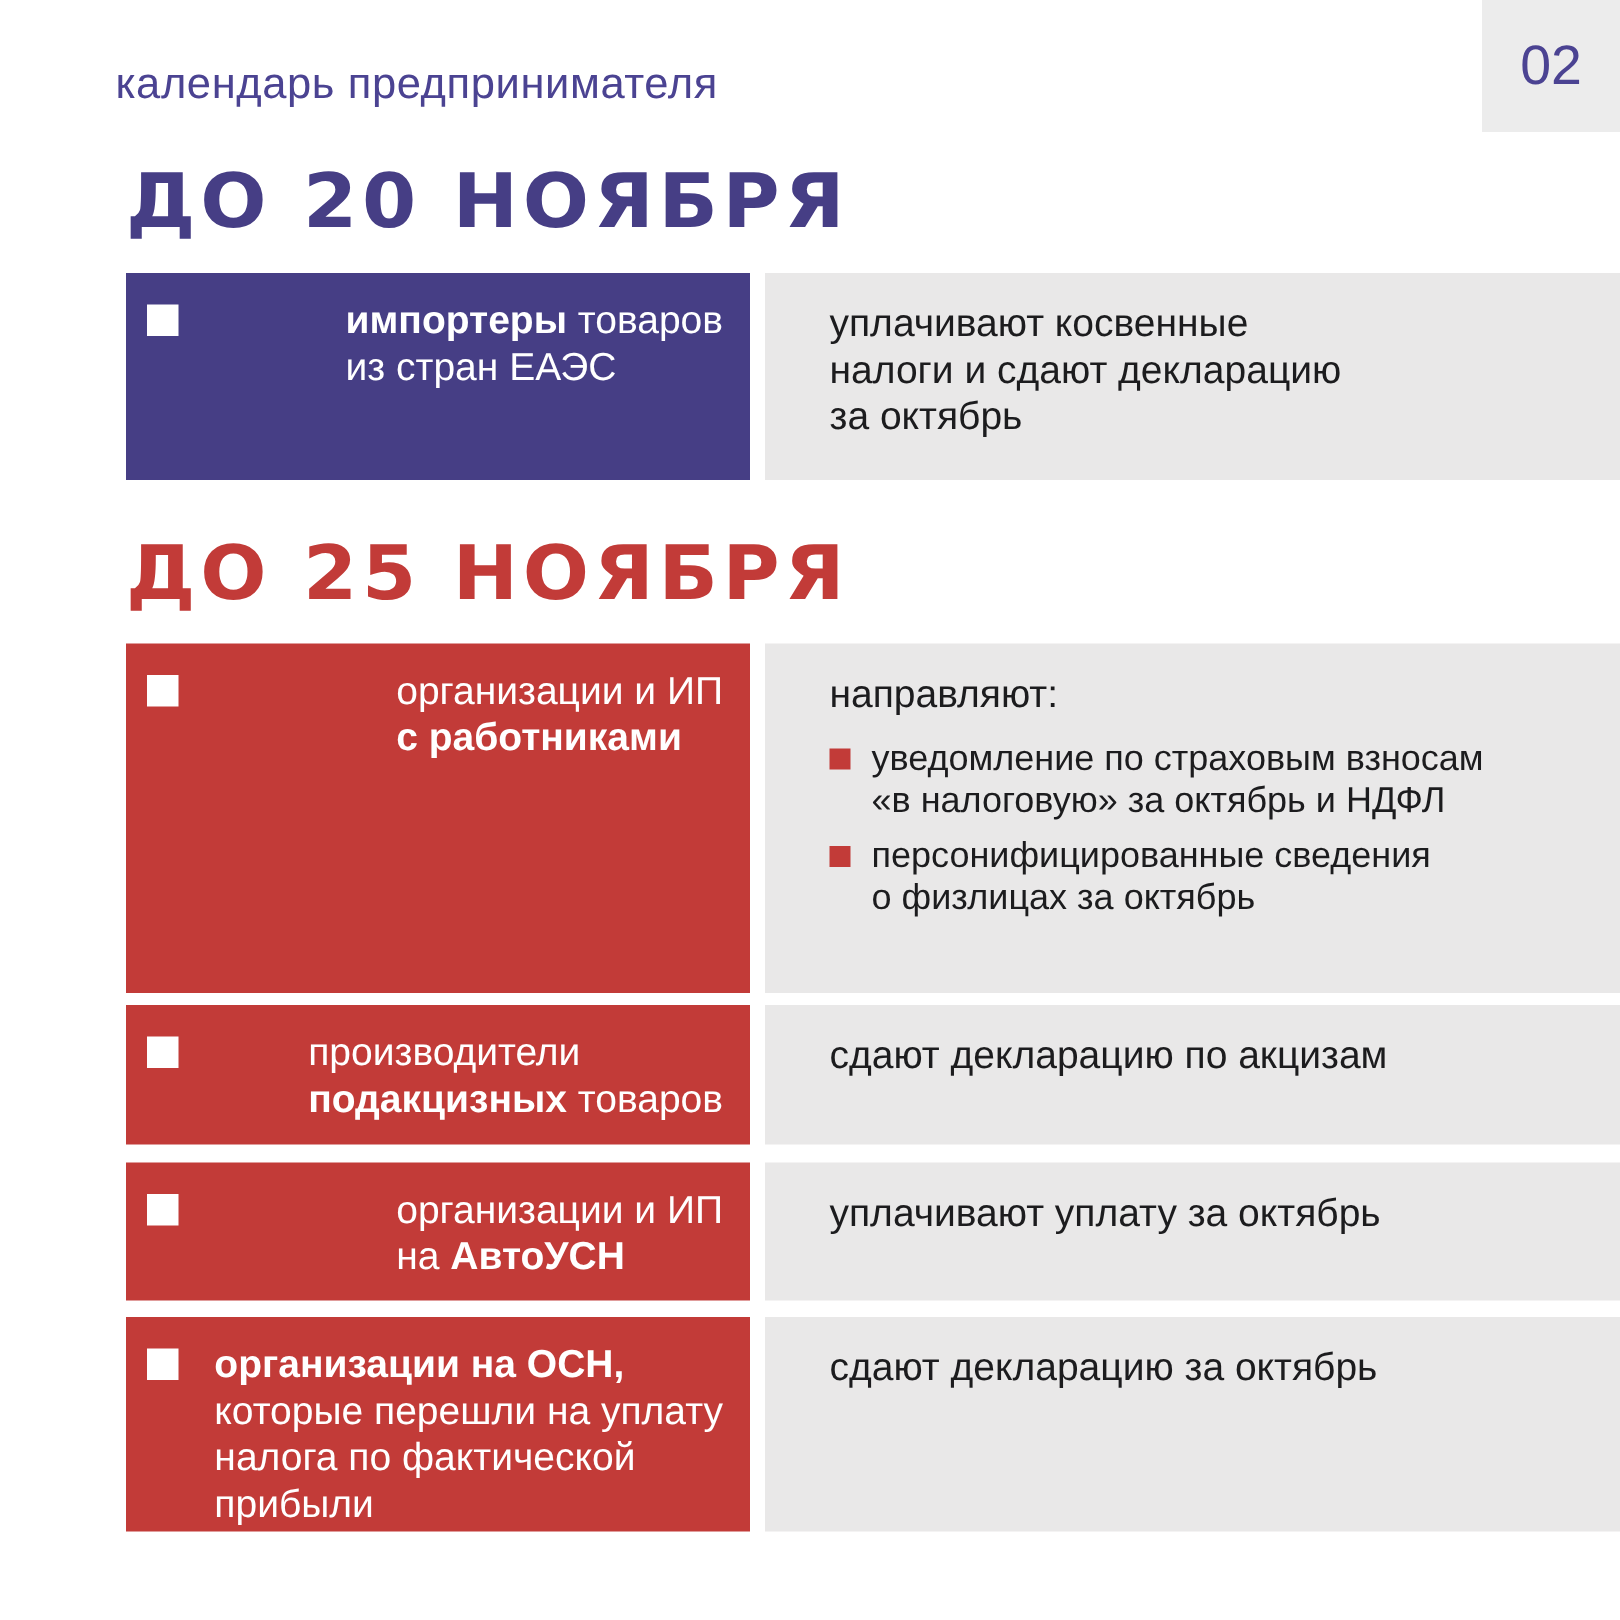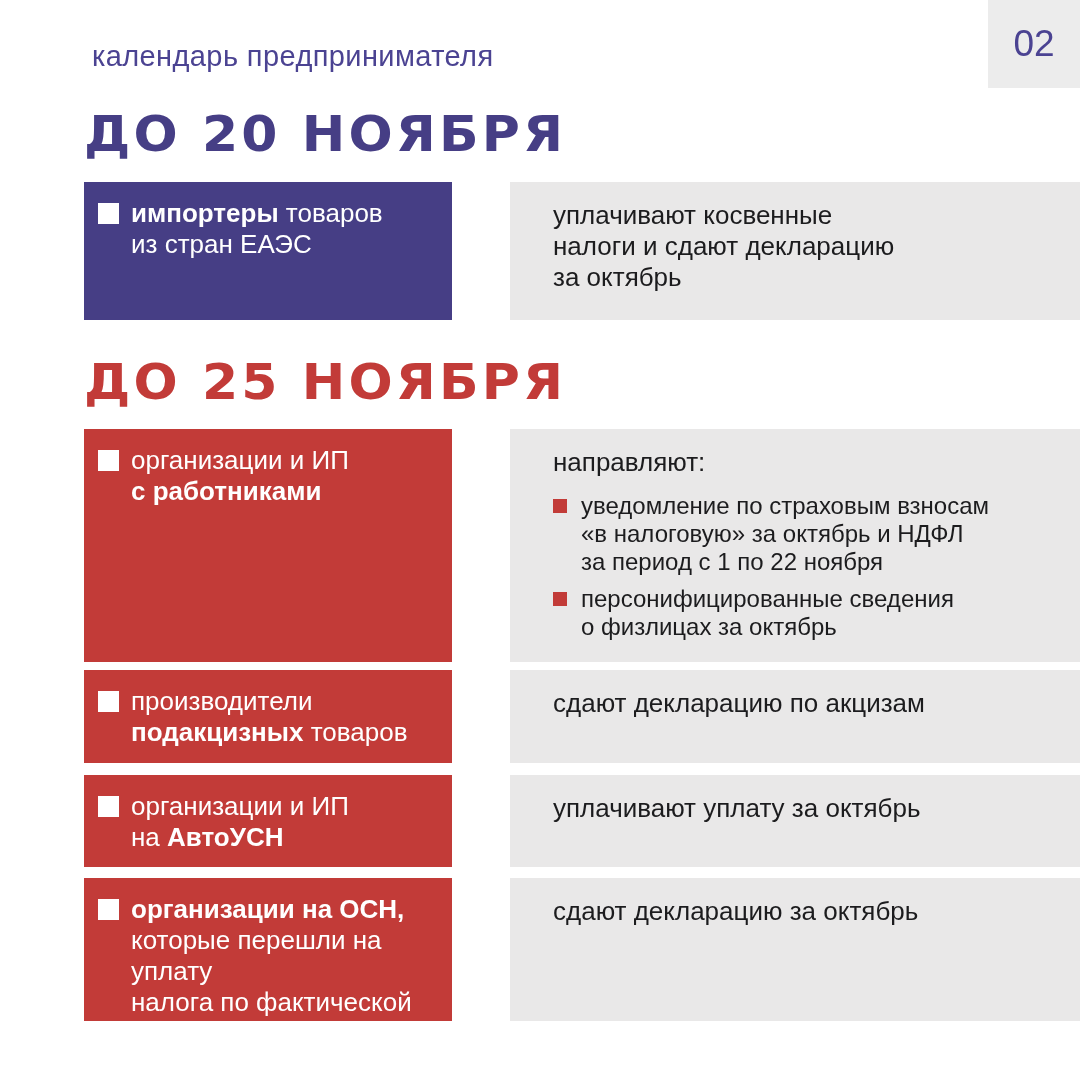--- a/index.html
+++ b/index.html
@@ -5,21 +5,21 @@
   html,body{margin:0;padding:0;}
   .canvas{
     position:relative;
     width:1080px;height:1080px;
     background:#ffffff;
     font-family:"Liberation Sans", sans-serif;
     overflow:hidden;
   }
   
   .page-title{
-    position:absolute;left:92px;top:36px;
+    position:absolute;left:77px;top:36px;
     font-size:29px;line-height:40px;
     letter-spacing:.4px;
     font-weight:500;
     color:#4b4392;
   }
   .page-badge{
     position:absolute;right:0;top:0;
     width:92px;height:88px;
     background:#ececec;
     display:flex;align-items:center;justify-content:center;
@@ -41,24 +41,25 @@
   .sec-heading.red{top:356px;color:#c23b38;}
   
   .row{position:absolute;left:84px;width:943px;}
   .r1{top:182px;height:138px;}
   .r2{top:429px;height:233px;}
   .r3{top:670px;height:93px;}
   .r4{top:775px;height:92px;}
   .r5{top:878px;height:143px;}
   .card{position:absolute;top:0;bottom:0;box-sizing:border-box;}
   .who-card{
-    left:0;width:368px;
+    left:0;width:416px;
     padding:16px 18px 16px 14px;
     display:flex;align-items:flex-start;
     color:#ffffff;
+    justify-content:space-between;
   }
   .who-card.blue{background:#463e85;}
   .who-card.red{background:#c23b38;}
   .what-card{
     left:426px;width:620px;
     background:#e9e8e8;
     padding:18px 28px 16px 43px;
     color:#1c1c1e;
   }
   .sq{display:inline-block;flex:0 0 auto;}
@@ -112,21 +113,20 @@
       </div>
     </div>
     <div class="card what-card">
       <div class="what-intro">направляют:</div>
       <div class="blist">
         <div class="bitem">
           <span class="sq redsq"></span>
           <div class="btext">
             <div>уведомление по страховым взносам</div>
             <div>«в налоговую» за октябрь и НДФЛ</div>
-            <div>за период с 1 по 22 ноября</div>
           </div>
         </div>
         <div class="bitem">
           <span class="sq redsq"></span>
           <div class="btext">
             <div>персонифицированные сведения</div>
             <div>о физлицах за октябрь</div>
           </div>
         </div>
       </div>

